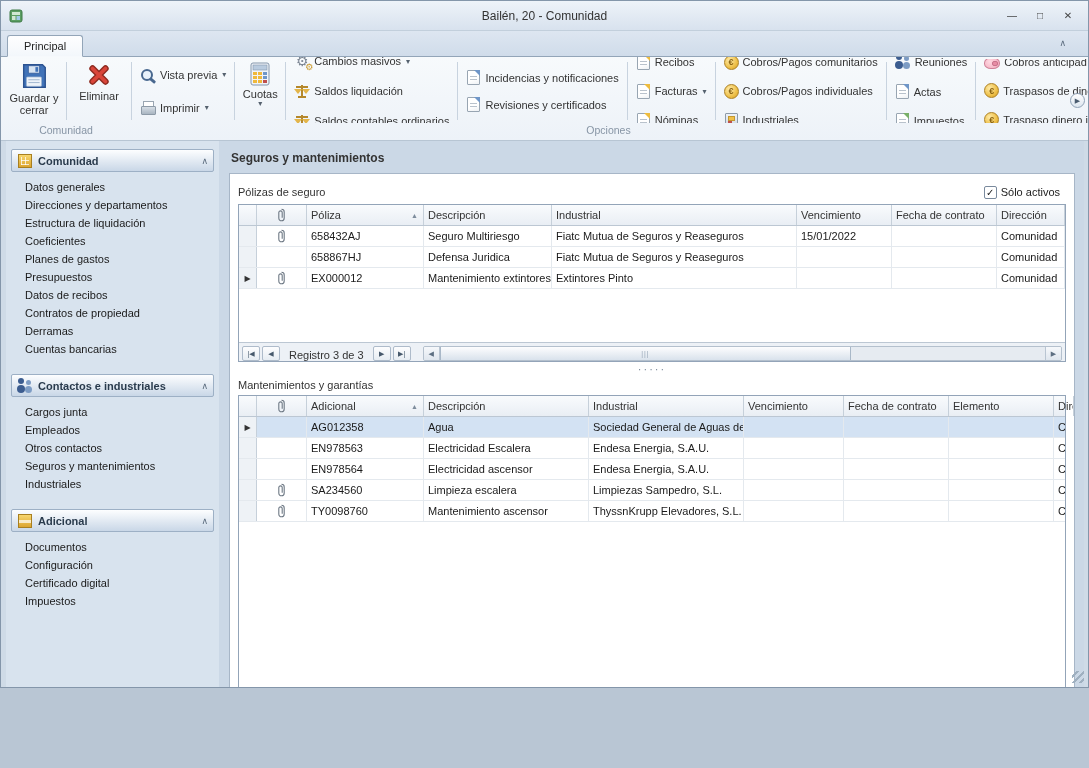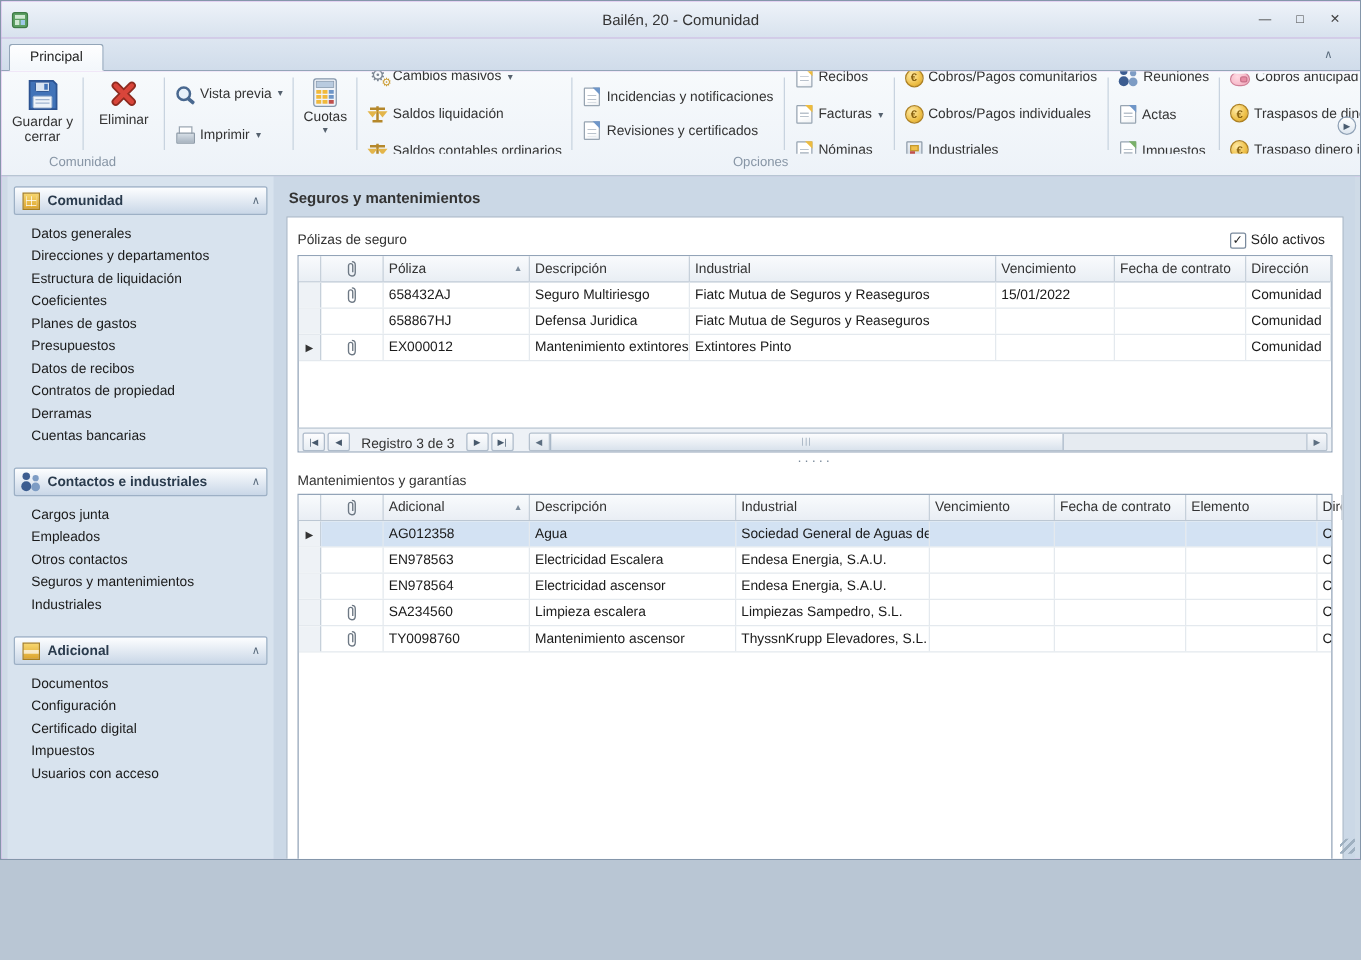--- a/index.html
+++ b/index.html
@@ -350,21 +350,20 @@
         <span class="ic ic-box"></span>
         <span>Adicional</span>
         <span class="chev">∧</span>
       </div>
       <div class="nav-items">
 
       <div class="nav-item">Documentos</div>
           <div class="nav-item">Configuración</div>
           <div class="nav-item">Certificado digital</div>
           <div class="nav-item">Impuestos</div>
-          <div class="nav-item">Usuarios con acceso</div>
         </div>
     </div>
 
     <div class="content">
       <div class="page-title">Seguros y mantenimientos</div>
 
       <div class="panel">
 
         <div class="sec-row">
           <span class="sec-label">Pólizas de seguro</span>

